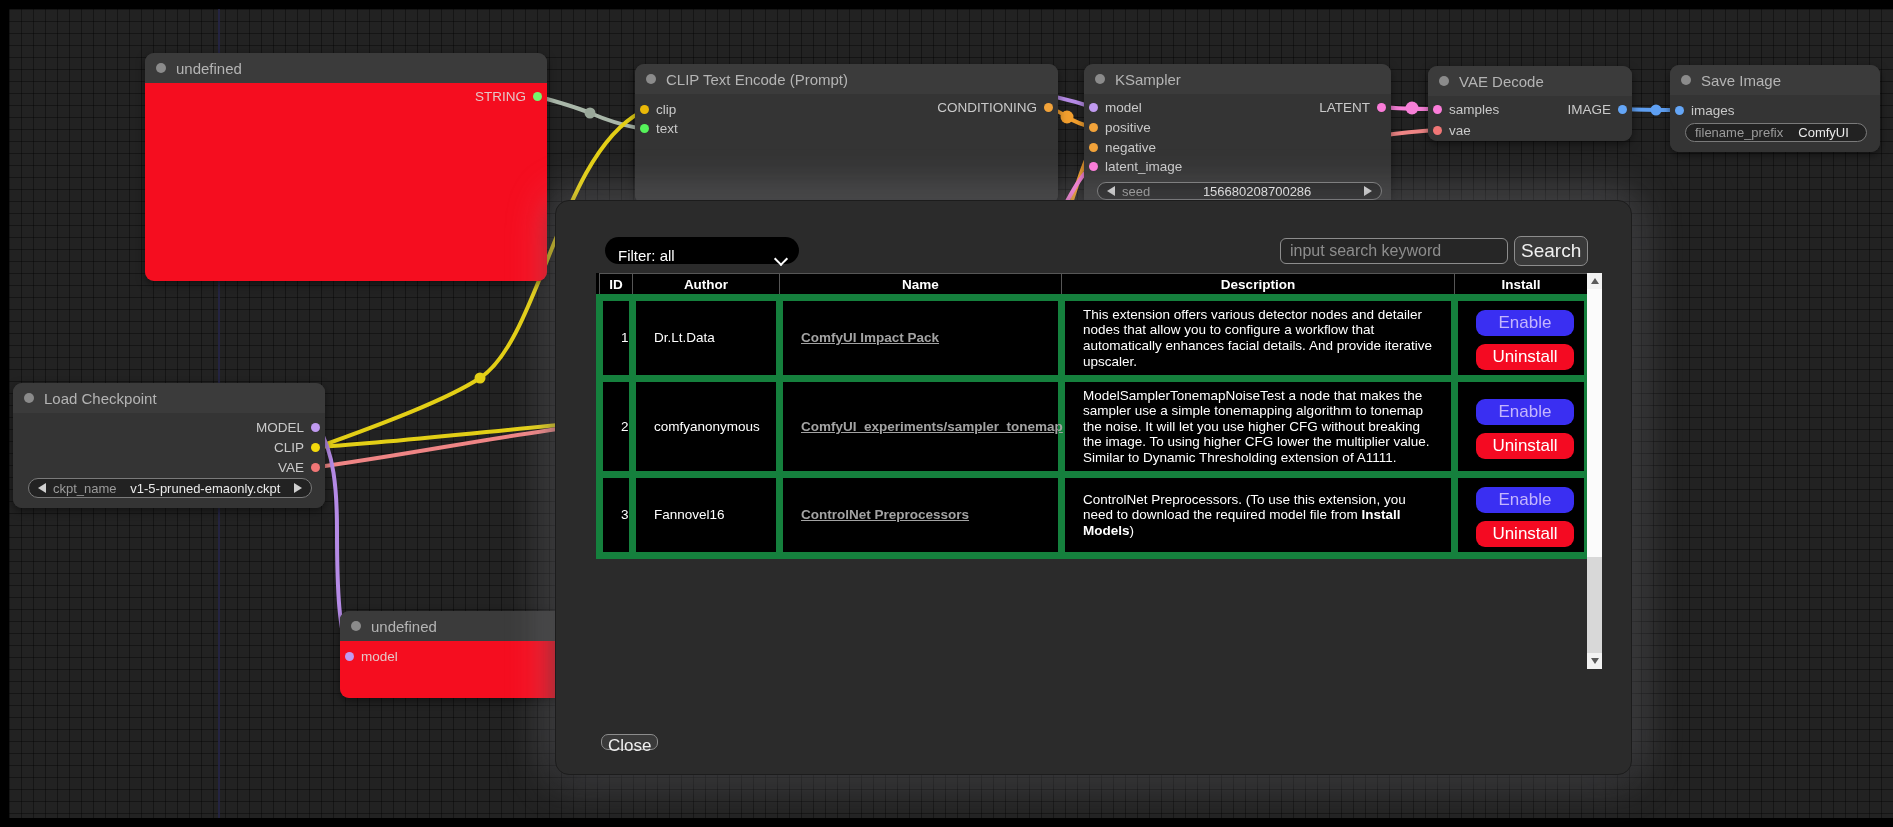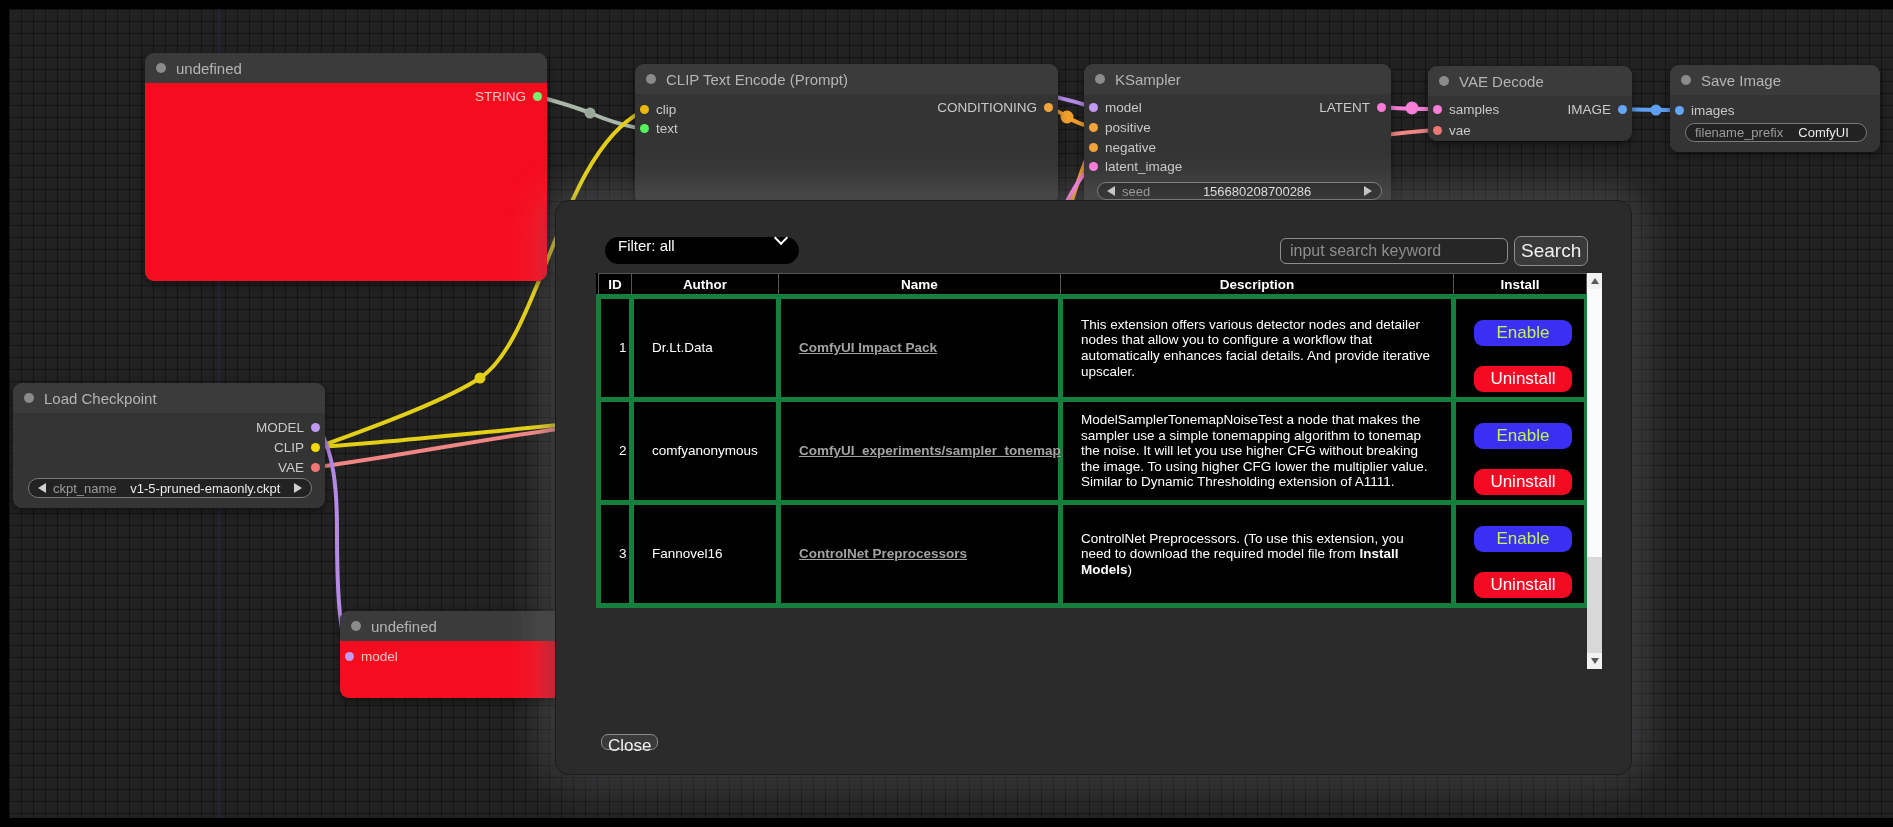--- a/index.html
+++ b/index.html
@@ -31,38 +31,38 @@
   .widget{position:absolute;display:flex;align-items:center;background:#222;border:1.5px solid #7a7a7a;
           border-radius:11px;font-size:13px;color:#9b9b9b;padding:0 9px;gap:7px;box-sizing:border-box;}
   .widget .wval{color:#eaeaea;flex:1;text-align:center;white-space:nowrap;overflow:hidden;}
   .arrL{width:0;height:0;border-top:5px solid transparent;border-bottom:5px solid transparent;border-right:8px solid #cfcfcf;flex:none;}
   .arrR{width:0;height:0;border-top:5px solid transparent;border-bottom:5px solid transparent;border-left:8px solid #cfcfcf;flex:none;}
   
   .dialog{position:absolute;left:555px;top:200px;width:1075px;height:573px;z-index:6;background:#2b2b2b;
           border:1px solid #1c1c1c;border-radius:14px;
           box-shadow:0 0 42px 8px rgba(205,205,215,.26),0 6px 24px rgba(0,0,0,.55);}
   .filter-pill{position:absolute;left:49px;top:36px;width:194px;height:27px;background:#000;border-radius:14px;
-          display:flex;align-items:flex-start;color:#fff;font-size:15px;padding:0 13px;box-sizing:border-box;cursor:pointer;}
+          display:flex;align-items:flex-end;color:#fff;font-size:15px;padding:0 13px;box-sizing:border-box;cursor:pointer;}
   .chev{width:8px;height:8px;border-right:2.6px solid #fff;border-bottom:2.6px solid #fff;
         transform:rotate(45deg);margin-left:auto;margin-top:-4px;flex:none;}
   .search-box{position:absolute;left:724px;top:37px;width:228px;height:26px;background:#262626;border:1px solid #8d8d8d;
           border-radius:6px;color:#ddd;font-size:16px;padding:0 9px;box-sizing:border-box;outline:none;}
   .search-box::placeholder{color:#8d8d8d;}
   .btn-dark{background:#3a3a3a;border:1px solid #8d8d8d;border-radius:7px;color:#f0f0f0;cursor:pointer;}
   .search-btn{position:absolute;left:958px;top:35px;width:74px;height:30px;font-size:19px;font-family:"Liberation Sans",sans-serif;}
   .close-btn{position:absolute;left:45px;top:533px;width:57px;height:16px;font-size:17px;font-family:"Liberation Sans",sans-serif;}
   table.ext{position:absolute;left:40px;top:72px;width:988px;border-collapse:collapse;table-layout:fixed;
           background:#000;color:#fff;font-size:13.5px;}
   table.ext th{background:#000;border:1px solid #565656;font-weight:bold;font-size:13.5px;height:20px;padding:0 2px;}
-  table.ext td{border:5px solid #15803d;padding:1px 18px;vertical-align:middle;line-height:15.6px;background:#000;}
+  table.ext td{border:7px solid #15803d;padding:1px 18px;vertical-align:middle;line-height:15.6px;background:#000;}
   td.cid{text-align:center;padding:1px 2px;}
   a.extname{color:#a3a3a3;font-weight:bold;text-decoration:underline;font-size:13.5px;cursor:pointer;}
   .cell-install{text-align:center;padding:2px 4px;}
-  .btn-enable{display:block;margin:20px auto;width:98px;height:26px;background:#3a2ff2;border:none;border-radius:9px;
-          color:#bef264;font-size:17px;cursor:pointer;font-family:"Liberation Sans",sans-serif;}
+  .btn-enable{display:block;margin:8px auto;width:98px;height:26px;background:#3a2ff2;border:none;border-radius:9px;
+          color:#c4b5fd;font-size:17px;cursor:pointer;font-family:"Liberation Sans",sans-serif;}
   .btn-uninstall{display:block;margin:4px auto;width:98px;height:26px;background:#f40a22;border:none;border-radius:9px;
           color:#ffffff;font-size:17px;cursor:pointer;font-family:"Liberation Sans",sans-serif;}
   
   .sbar{position:absolute;left:1031px;top:72px;width:15px;height:396px;background:#d8d8d8;}
   .sb-btn{position:absolute;left:0;width:15px;height:16px;background:#f2f2f2;display:flex;align-items:center;justify-content:center;cursor:pointer;}
   .sb-up{top:0;}.sb-dn{bottom:0;}
   .tri-up{width:0;height:0;border-left:4px solid transparent;border-right:4px solid transparent;border-bottom:6px solid #5a5a5a;}
   .tri-dn{width:0;height:0;border-left:4px solid transparent;border-right:4px solid transparent;border-top:6px solid #5a5a5a;}
   .sb-thumb{position:absolute;left:0;top:16px;width:15px;height:268px;background:#fbfbfb;cursor:pointer;}
   .frame{position:absolute;background:#000;z-index:4;}

